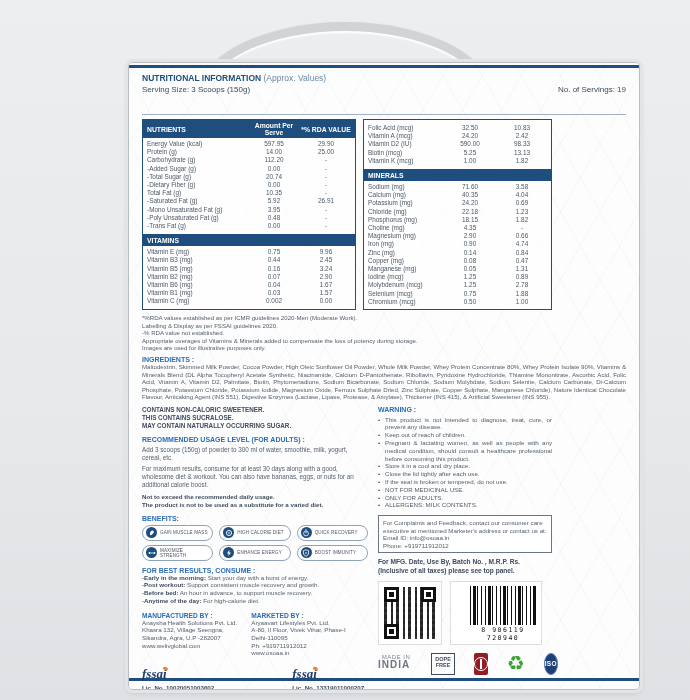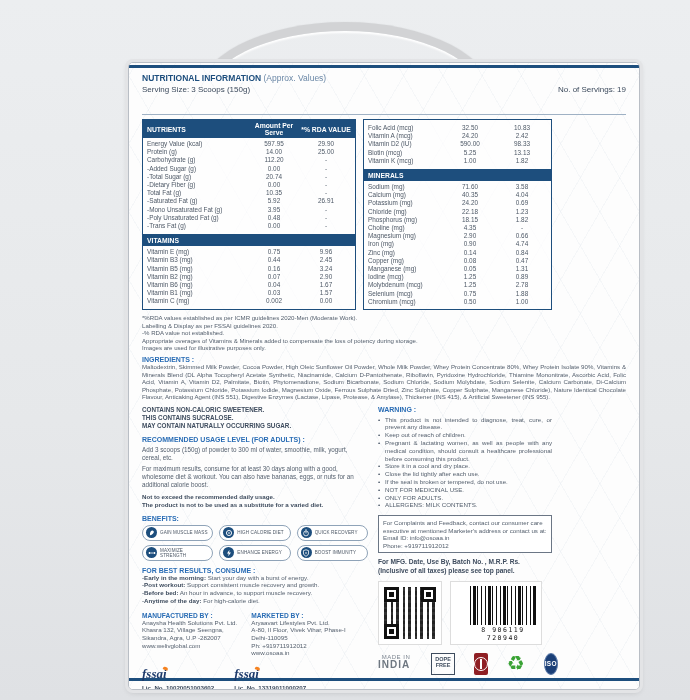--- a/index.html
+++ b/index.html
@@ -109,21 +109,21 @@
       #111 0 1.5px, #fff 1.5px 3px, #111 3px 6px, #fff 6px 7px,
       #111 7px 8px, #fff 8px 11px, #111 11px 12.5px, #fff 12.5px 15px); }
   .bc-num { font-size:6.5px; letter-spacing:1.5px; color:#111; text-align:center; margin-top:1px;
     font-family:"DejaVu Sans Mono", monospace; }
 
   
   .companies { display:flex; gap:14px; margin-top:7px; }
   .comp-title { font-size:6.6px; font-weight:bold; color:#2a6db5; }
   .comp-line { font-size:6.2px; line-height:7.6px; color:#55606e; }
 
-  .fssai-row { display:flex; gap:20px; margin-top:7px; }
+  .fssai-row { display:flex; gap:78px; margin-top:7px; }
   .fssai-logo { font-family:"Liberation Serif", serif; font-style:italic; font-weight:bold;
     font-size:13px; color:#1d3a6b; position:relative; display:inline-block; line-height:13px; }
   .fssai-logo::after { content:""; position:absolute; right:-1px; top:0px; width:5px; height:3px;
     background:#f58220; border-radius:50% 50% 0 0; transform:rotate(20deg); }
   .lic { font-size:6.2px; font-weight:bold; color:#3e4c5e; margin-top:2px; }
 
   .badges-row { display:flex; gap:19px; margin-top:8px; }
   .madein { text-align:right; color:#7d8691; line-height:8px; margin-right:2px; }
   .madein .mi1 { font-size:6px; letter-spacing:.5px; }
   .madein .mi2 { font-size:10px; font-weight:bold; letter-spacing:1px; color:#6e7781; }

